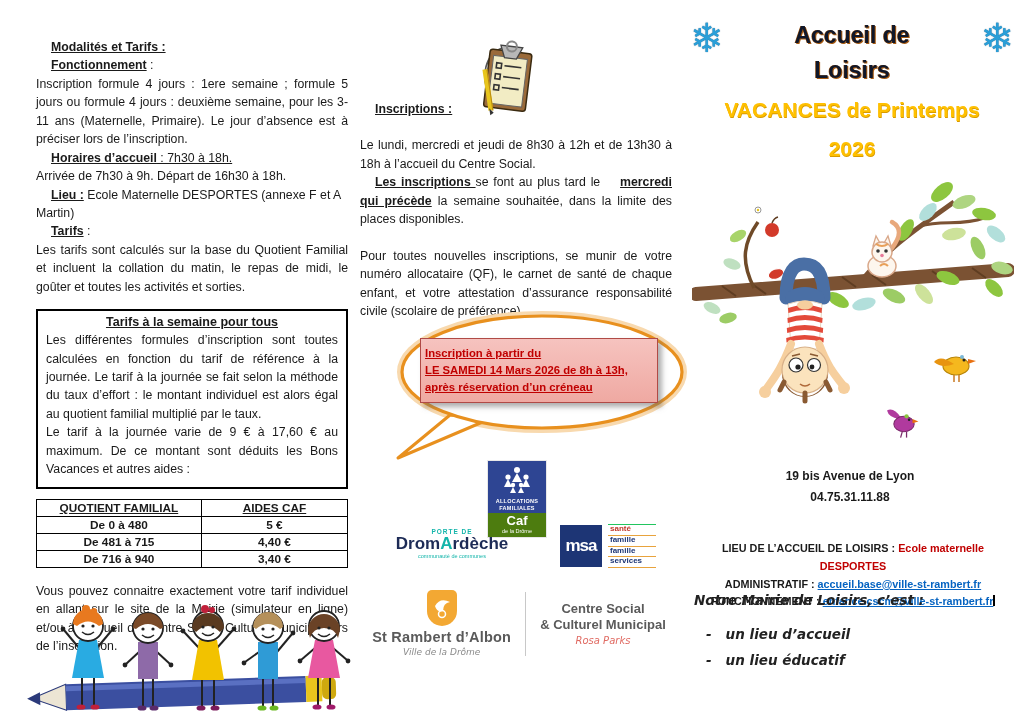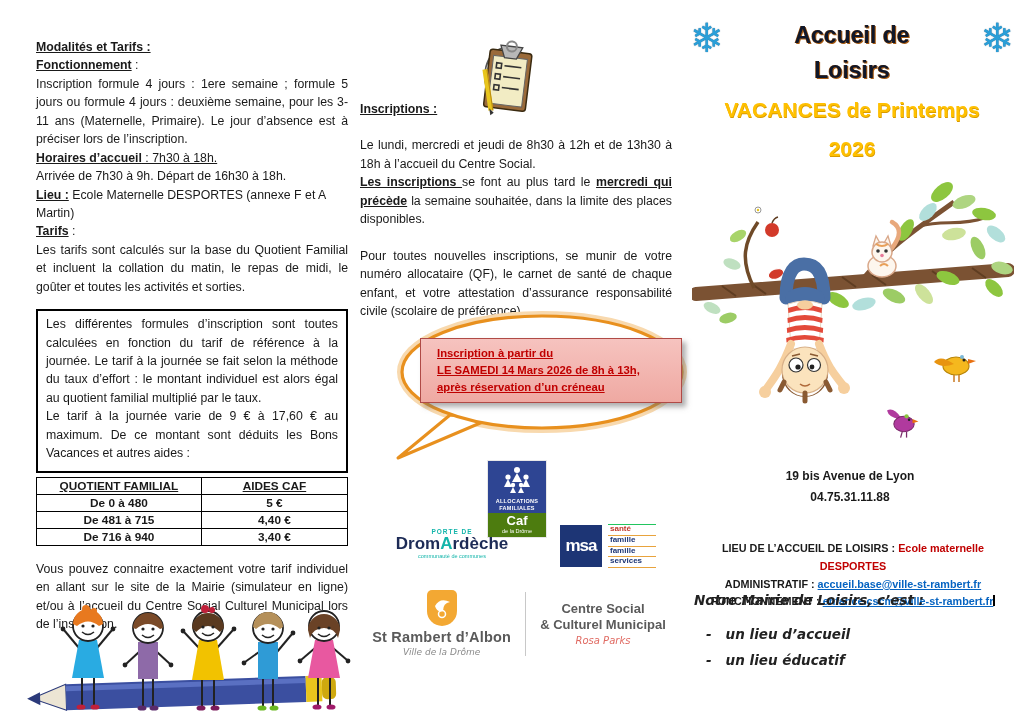--- a/index.html
+++ b/index.html
@@ -4,36 +4,36 @@
 <style>
   html,body{margin:0;padding:0;}
   body{
     width:1024px;height:720px;position:relative;background:#ffffff;
     font-family:"Liberation Sans",sans-serif;color:#1a1a1a;overflow:hidden;
   }
   .abs{position:absolute;}
   p{margin:0;}
   .body-text{font-size:12.3px;line-height:1.5;text-align:justify;}
   .line{font-size:12.3px;line-height:1.5;}
-  .bu{font-weight:bold;text-decoration:underline;}
+  .bu{font-weight:bold;text-decoration:underline;margin-left:15px;}
   .u{text-decoration:underline;}
   
   #col-left{left:36px;top:38px;width:312px;}
   .tarif-box{border:2px solid #000;padding:4px 8px 8px 8px;margin-top:13px;}
   .tarif-box .box-title{text-align:center;font-weight:bold;text-decoration:underline;font-size:12.5px;margin-bottom:2px;}
-  table.qf{border-collapse:collapse;width:100%;margin-top:4px;}
+  table.qf{border-collapse:collapse;width:100%;margin-top:10px;}
   table.qf th,table.qf td{border:1.5px solid #000;font-size:11.8px;font-weight:bold;text-align:center;padding:1px 4px;}
   table.qf th{text-decoration:underline;}
   
   #col-mid{left:360px;top:40px;width:312px;}
   #clipboard-wrap{position:absolute;left:110px;top:-2px;}
   
   #bubble{left:390px;top:310px;width:300px;height:158px;}
   #bubble-box{
-    position:absolute;left:30px;top:28px;width:228px;padding:6px 16px;
+    position:absolute;left:30px;top:28px;width:228px;padding:6px 4px;
     background:linear-gradient(180deg,#f6c3bf 0%,#efa9a2 100%);
     border:1.2px solid #b04a46;box-shadow:4px 4px 5px rgba(110,110,110,.55);
   }
   #bubble-box .rl{color:#c00000;font-weight:bold;font-size:11.3px;line-height:1.5;text-decoration:underline;}
   
   .caf-logo{width:58px;text-align:center;box-shadow:0 0 0 1px #e8e8e8;}
   .caf-top{background:#2e4593;color:#fff;padding:3px 2px 2px 2px;}
   .caf-top .caf-small{font-size:5.5px;letter-spacing:.3px;line-height:1.2;font-weight:bold;}
   .caf-bottom{background:#4d7c0f;color:#fff;padding:1px 0 3px 0;}
   .caf-bottom .caf-name{font-size:13px;font-weight:bold;line-height:1.1;}
@@ -82,20 +82,21 @@
   <p class="line"><span class="bu">Modalités et Tarifs :</span></p>
   <p class="line"><span class="bu">Fonctionnement</span><span> :</span></p>
   <p class="body-text">Inscription formule 4 jours : 1ere semaine ; formule 5 jours ou formule 4 jours : deuxième semaine, pour les 3-11 ans (Maternelle, Primaire).  Le jour d’absence est à préciser lors de l’inscription.</p>
   <p class="line"><span class="bu">Horaires d’accueil</span><span class="u"> : 7h30 à 18h.</span></p>
   <p class="line">Arrivée de 7h30 à 9h. Départ de 16h30 à 18h.</p>
   <p class="line"><span class="bu">Lieu :</span><span> Ecole Maternelle DESPORTES (annexe F et A Martin)</span></p>
   <p class="line"><span class="bu">Tarifs</span><span> :</span></p>
   <p class="body-text">Les tarifs sont calculés sur la base du Quotient Familial et incluent la collation du matin, le repas de midi, le goûter et toutes les activités et sorties.</p>
 
   <div class="tarif-box">
+    <div class="box-title">Tarifs à la semaine pour tous</div>
     <p class="body-text">Les différentes formules d’inscription sont toutes calculées en fonction du tarif de référence à la journée. Le tarif à la journée se fait selon la méthode du taux d’effort : le montant individuel est alors égal au quotient familial multiplié par le taux.</p>
     <p class="body-text">Le tarif à la journée varie de 9 € à 17,60 € au maximum. De ce montant sont déduits les Bons Vacances et autres aides :</p>
   </div>
 
   <table class="qf">
     <tbody>
         <tr>
       <th style="width:53%">QUOTIENT FAMILIAL</th>
       <th>AIDES CAF</th>
     </tr>

